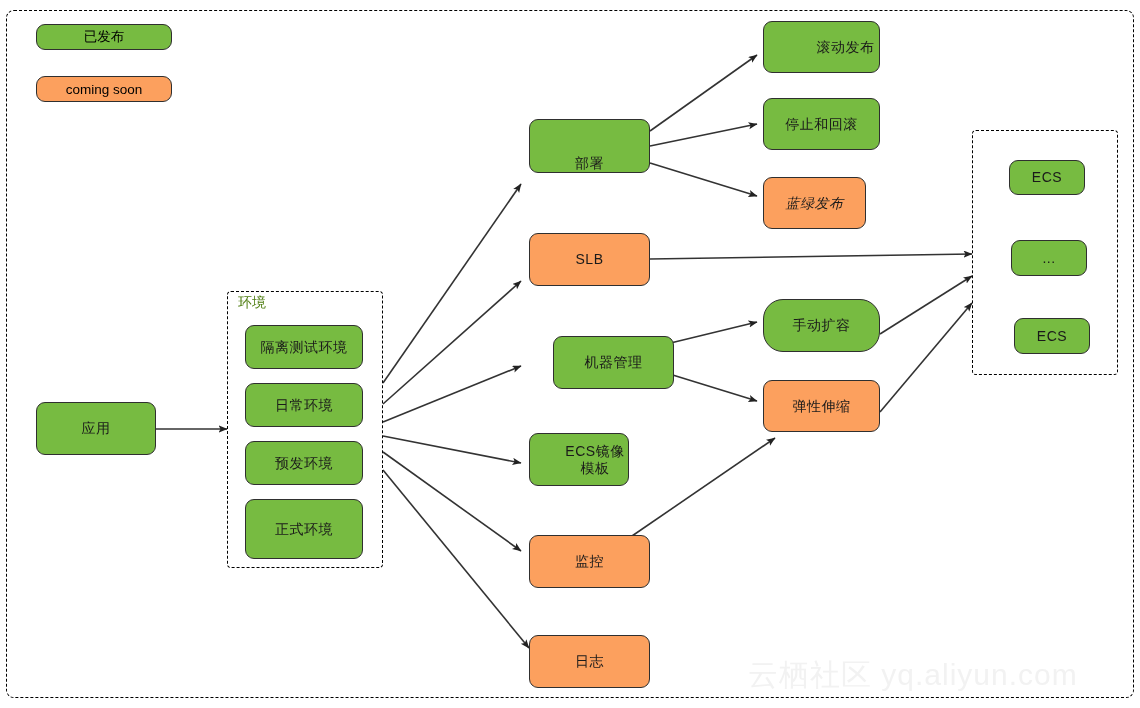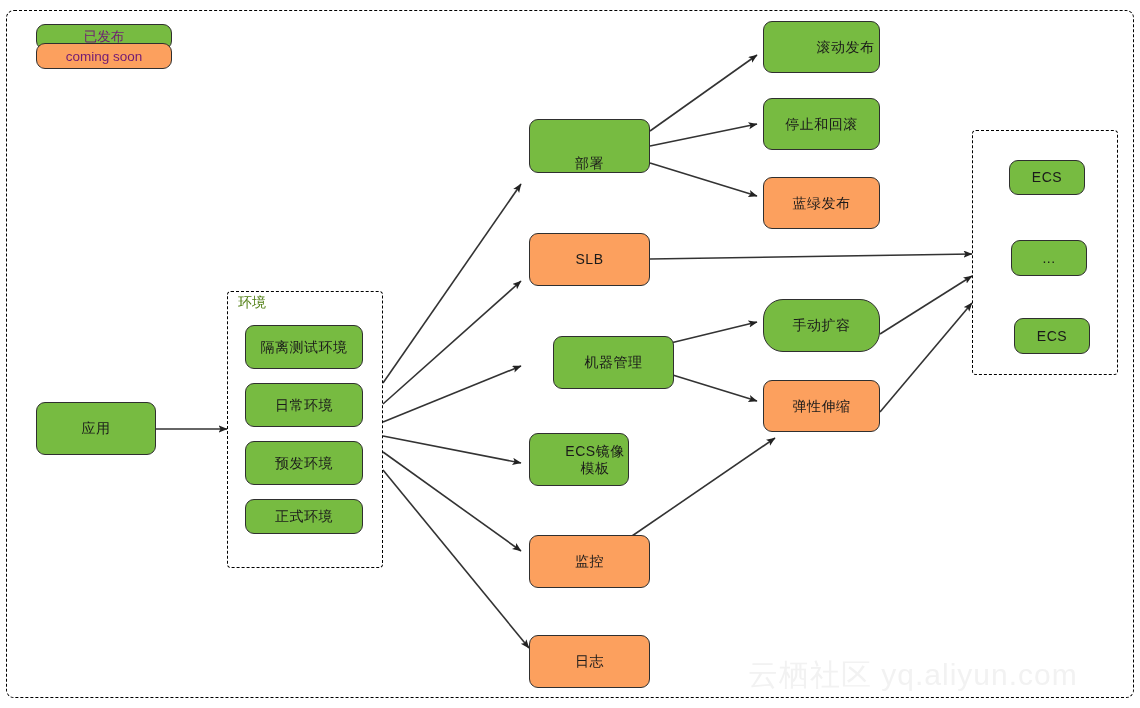--- a/index.html
+++ b/index.html
@@ -69,21 +69,21 @@
   }
   .legend-node {
     position: absolute;
     box-sizing: border-box;
     border: 1.4px solid #2f2f2f;
     border-radius: 9px;
     display: flex;
     align-items: center;
     justify-content: center;
     font-size: 13.5px;
-    color: #701a75;
+    color: #000000;
   }
   .legend-node.green { background: #77bb41; }
   .legend-node.orange { background: #fca05e; }
   .watermark {
     position: absolute;
     left: 748px;
     top: 655px;
     font-size: 30px;
     color: #f2f2f2;
     white-space: nowrap;
@@ -120,41 +120,41 @@
       <path d="M650,368 L757,401"></path>
       <path d="M880,334 L972,276"></path>
       <path d="M880,412 L972,303"></path>
       <path d="M632,536 L775,438"></path>
     </g>
   </svg>
 
   <div class="legend-node green" style="left:36px; top:24px; width:136px; height:26px;">
     <span>已发布</span>
   </div>
-  <div class="legend-node orange" style="left:36px; top:43px; width:136px; height:26px;">
+  <div class="legend-node orange" style="left:36px; top:76px; width:136px; height:26px;">
     <span>coming soon</span>
   </div>
 
   <div class="node green" style="left:36px; top:402px; width:120px; height:53px;">
     <span>应用</span>
   </div>
 
   <div class="group-box" style="left:227px; top:291px; width:156px; height:277px;"></div>
   <div class="group-label" style="left:238px; top:294px;">环境</div>
 
   <div class="node green" style="left:245px; top:325px; width:118px; height:44px;">
     <span>隔离测试环境</span>
   </div>
   <div class="node green" style="left:245px; top:383px; width:118px; height:44px;">
     <span>日常环境</span>
   </div>
   <div class="node green" style="left:245px; top:441px; width:118px; height:44px;">
     <span>预发环境</span>
   </div>
-  <div class="node green" style="left:245px; top:499px; width:118px; height:35px;">
+  <div class="node green" style="left:245px; top:499px; width:118px; height:60px;">
     <span>正式环境</span>
   </div>
 
   <div class="node green" style="left:529px; top:119px; width:121px; height:54px;align-items:flex-end;">
     <span>部署</span>
   </div>
   <div class="node orange" style="left:529px; top:233px; width:121px; height:53px;">
     <span>SLB</span>
   </div>
   <div class="node green" style="left:529px; top:336px; width:121px; height:53px;margin-left:24px;">
@@ -169,21 +169,21 @@
   <div class="node orange" style="left:529px; top:635px; width:121px; height:53px;">
     <span>日志</span>
   </div>
 
   <div class="node green" style="left:763px; top:21px; width:117px; height:52px;padding-left:48px;">
     <span>滚动发布</span>
   </div>
   <div class="node green" style="left:763px; top:98px; width:117px; height:52px;">
     <span>停止和回滚</span>
   </div>
-  <div class="node orange" style="left:763px; top:177px; width:117px; height:52px;">
+  <div class="node orange" style="left:763px; top:177px; width:103px; height:52px;font-style:italic;">
     <span>蓝绿发布</span>
   </div>
   <div class="node green" style="left:763px; top:299px; width:117px; height:53px;border-radius:20px;">
     <span>手动扩容</span>
   </div>
   <div class="node orange" style="left:763px; top:380px; width:117px; height:52px;">
     <span>弹性伸缩</span>
   </div>
 
   <div class="group-box" style="left:972px; top:130px; width:146px; height:245px;"></div>

